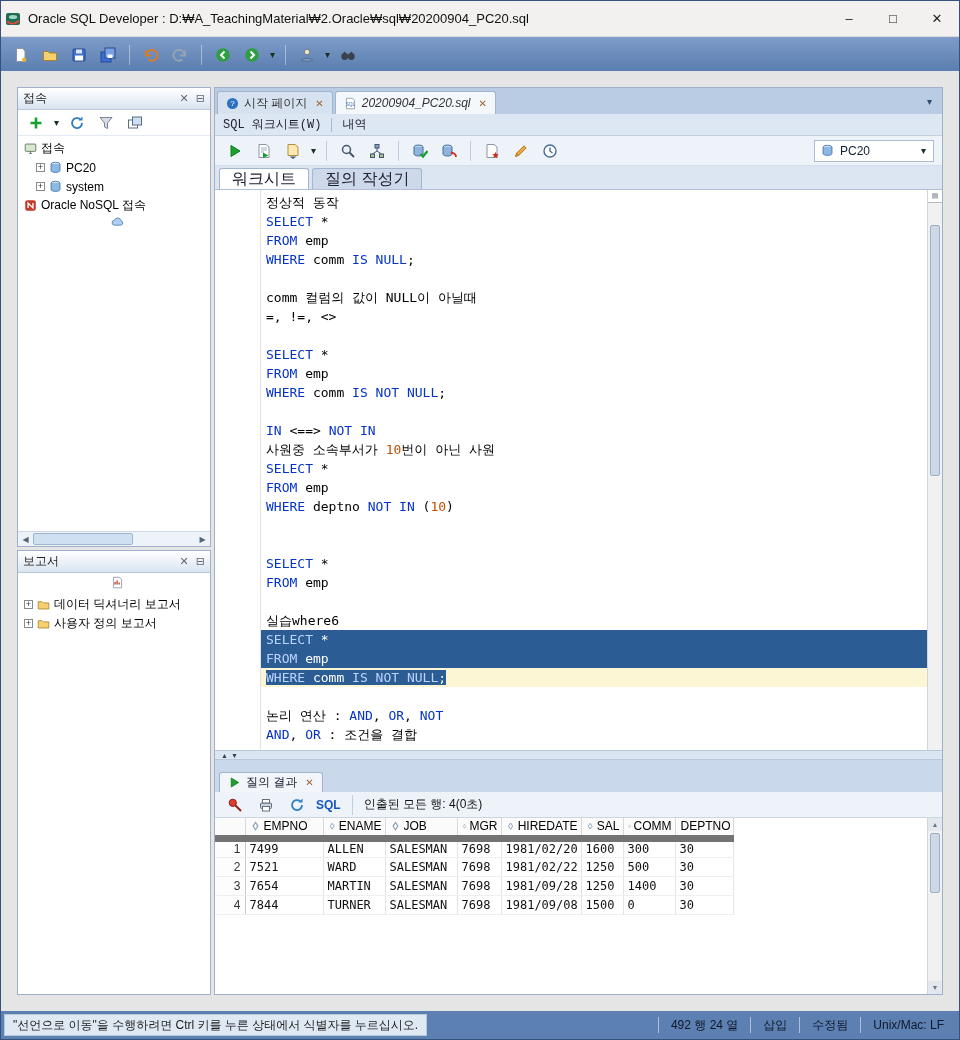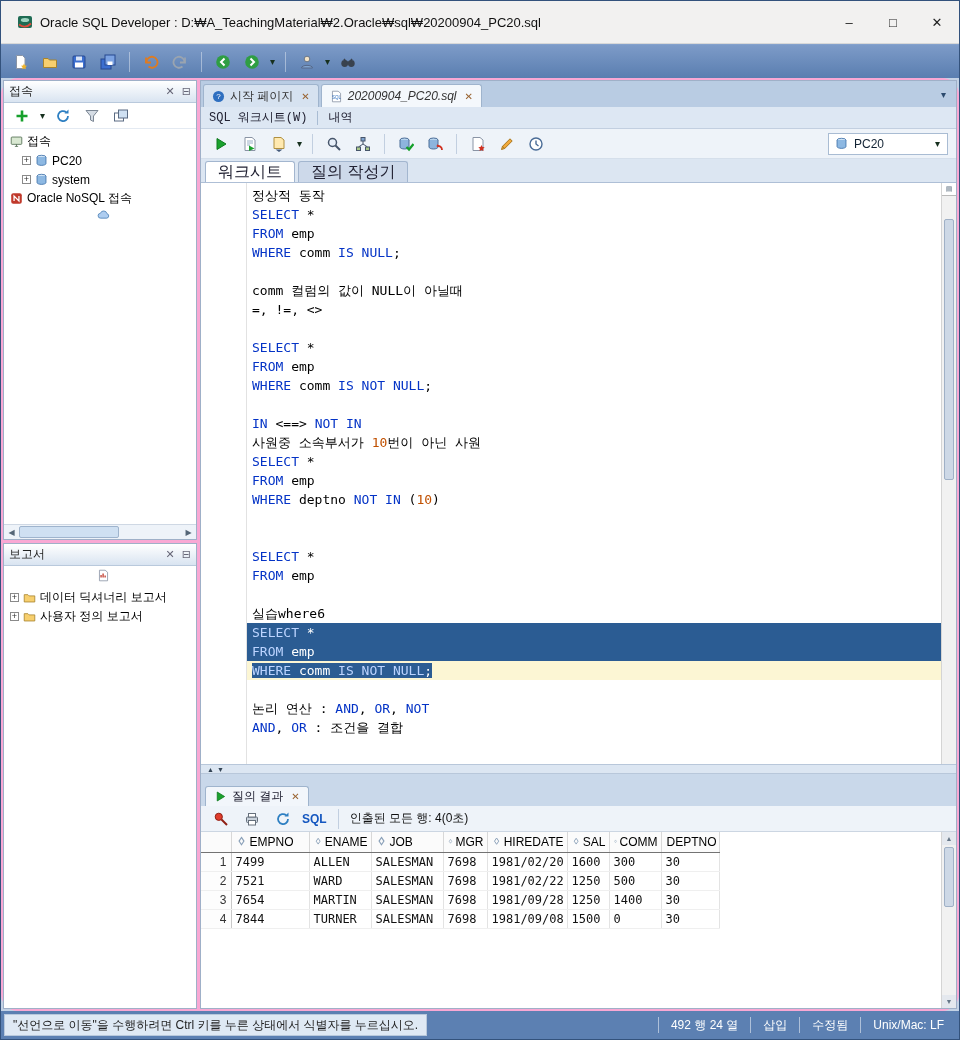--- a/index.html
+++ b/index.html
@@ -3,36 +3,36 @@
 <meta charset="utf-8">
 <style>
   * { box-sizing: border-box; margin:0; padding:0; }
   html,body { width:960px; height:1040px; overflow:hidden; }
   body { font-family:"Liberation Sans","DejaVu Sans",sans-serif; font-size:12px; background:#fff; }
   :root{
     --chrome:#5f83b6; --kw:#0433c6; --num:#c05000; --sel:#2b5c93; --cur:#fcf6d4; --status:#5c80b2;
   }
   .window{ width:960px; height:1040px; display:flex; flex-direction:column; border:1px solid #33527c; background:#c3d2e5;}
   
-  .titlebar{ height:43px; background:#f2f1f0; display:flex; align-items:center; padding-left:16px; gap:7px; flex:0 0 auto; border-bottom:1px solid #d8d8d8;}
+  .titlebar{ height:36px; background:#f2f1f0; display:flex; align-items:center; padding-left:4px; gap:7px; flex:0 0 auto; border-bottom:1px solid #d8d8d8;}
   .titlebar .title{ font-size:13px; color:#111; white-space:nowrap;}
   .win-btns{ margin-left:auto; display:flex; height:100%;}
   .win-btn{ width:44px; display:flex; align-items:center; justify-content:center; font-size:13px; color:#222;}
   
   .menubar{ height:26px; background:var(--chrome); display:flex; align-items:center; padding-left:6px; flex:0 0 auto;}
   .menu-item{ padding:4px 8px; font-size:12px; color:#000; white-space:nowrap;}
   .toolbar-main{ height:34px; background:linear-gradient(#7d9bc8,#5a7eb0); display:flex; align-items:center; padding-left:8px; gap:5px; flex:0 0 auto; border-top:1px solid #84a1cc;}
   .tbtn{ width:24px; height:24px; display:flex; align-items:center; justify-content:center; border-radius:3px;}
   .tsep{ width:1px; height:20px; background:rgba(255,255,255,.4); margin:0 4px;}
   .caret{ color:#17301f; font-size:10px; margin:0 1px; align-self:center;}
   .icn{ width:16px; height:16px; display:inline-flex;}
   .icn svg{ width:100%; height:100%;}
   .icn.sm{ width:13px; height:13px;}
   
-  .content{ flex:1; display:flex; min-height:0; padding:2px; gap:3px; background:#f9a8d4;border-radius:17px;}
+  .content{ flex:1; display:flex; min-height:0; padding:16px; gap:3px; background:#e5e5e5;}
   .sidebar{ width:194px; flex:0 0 auto; display:flex; flex-direction:column; gap:3px; min-height:0;}
   .panel{ display:flex; flex-direction:column; border:1px solid #9fb0c8; background:#fff; min-height:0;}
   .conn-panel{ height:460px; flex:0 0 auto;}
   .reports-panel{ flex:1;}
   .panel-header{ height:22px; background:linear-gradient(#ffffff,#d9e4f1); border-bottom:1px solid #b9c9dc; display:flex; align-items:center; padding:0 5px; font-size:12px; color:#222; flex:0 0 auto;}
   .ph-btns{ margin-left:auto; display:flex; gap:7px; color:#667; font-size:11px;}
   .panel-toolbar{ height:26px; display:flex; align-items:center; gap:5px; padding:0 6px; border-bottom:1px solid #e4eaf2; flex:0 0 auto;}
   .tree{ flex:1; overflow:hidden; padding-top:3px;}
   .tree-row{ height:19px; display:flex; align-items:center; gap:4px; font-size:12px; white-space:nowrap; overflow:hidden;}
   .expander{ width:9px; height:9px; border:1px solid #8a8a8a; background:#fff; font-size:9px; line-height:7px; text-align:center; color:#333; flex:0 0 auto;}
@@ -80,29 +80,29 @@
   .hsplit .tri{ font-size:7px; color:#345; line-height:1;}
   
   .res-tabs{ height:32px; background:#c9d8ea; display:flex; align-items:flex-end; padding-left:4px; flex:0 0 auto;}
   .res-tab{ height:20px; background:#f2f6fb; border:1px solid #9fb4cd; border-bottom:none; display:flex; align-items:center; gap:5px; padding:0 8px; font-size:12px; border-radius:3px 3px 0 0; color:#223;}
   .res-toolbar{ height:26px; background:#eef3f9; border-bottom:1px solid #ccd6e2; display:flex; align-items:center; gap:7px; padding:0 8px; font-size:12px; flex:0 0 auto;}
   .sql-link{ color:#1557c0; font-weight:bold; font-size:12px;}
   .res-status{ color:#111;}
   .grid-wrap{ height:176px; background:#fff; display:flex; min-height:0; flex:0 0 auto;}
   .grid{ flex:1; overflow:hidden;}
   table.grid-table{ border-collapse:collapse; table-layout:fixed; font-size:12px;}
-  .grid-table th{ font-weight:normal; border-right:1px solid #d8d8d8; border-bottom:1px solid #737373; height:20px; padding:0 3px; background:#fbfbfb; text-align:left; white-space:nowrap; overflow:hidden;}
+  .grid-table th{ font-weight:normal; border-right:1px solid #d8d8d8; border-bottom:7px solid #737373; height:20px; padding:0 3px; background:#fbfbfb; text-align:left; white-space:nowrap; overflow:hidden;}
   .grid-table th .th-inner{ display:flex; align-items:center; gap:2px;}
   .grid-table td{ border-right:1px solid #e3e3e3; border-bottom:1px solid #efefef; height:19px; padding:0 4px; font-family:"DejaVu Sans Mono",monospace; font-size:12px; white-space:nowrap; overflow:hidden; color:#111;}
   td.num{ text-align:left;}
   td.rownum{ background:#fdfdfd; text-align:right; color:#333; border-right:1px solid #c9c9c9; font-family:"Liberation Sans",sans-serif;}
   
   .statusbar{ height:28px; background:var(--status); display:flex; align-items:center; flex:0 0 auto; padding:0 3px;}
   .status-hint{ background:#dfe9f4; border:1px solid #b9c9dc; color:#222; height:22px; display:flex; align-items:center; padding:0 8px; font-size:12px; white-space:nowrap;}
-  .status-right{ margin-left:auto; display:flex; align-items:center; height:100%; color:#ffffff; font-size:12px;}
+  .status-right{ margin-left:auto; display:flex; align-items:center; height:100%; color:#0f172a; font-size:12px;}
   .status-seg{ padding:0 12px; border-left:1px solid rgba(255,255,255,.5); white-space:nowrap; height:16px; display:flex; align-items:center;}
 </style>
 </head>
 <body>
 
 <div class="window">
 
   <div class="titlebar">
     <span class="icn" id="app-logo">
         <svg viewBox="0 0 16 16">

